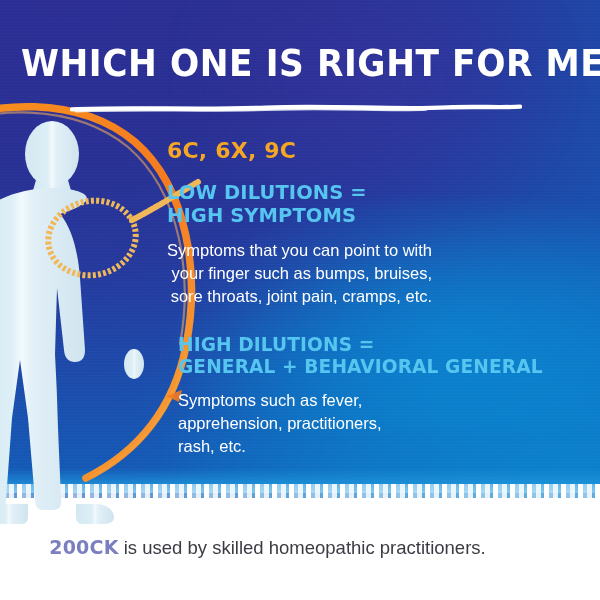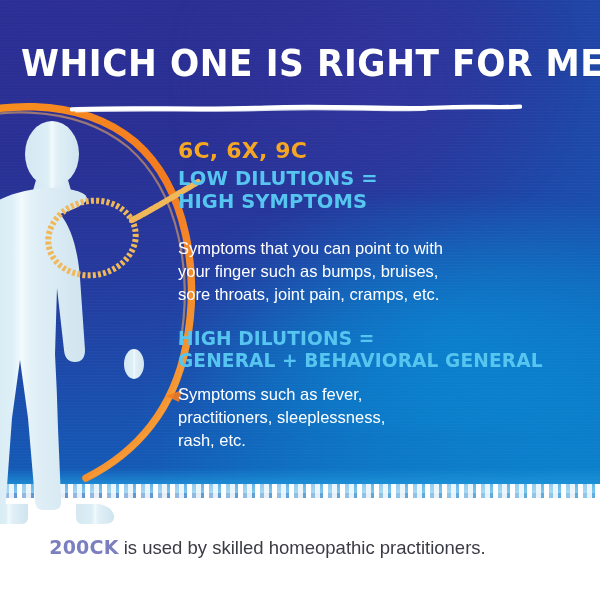--- a/index.html
+++ b/index.html
@@ -126,26 +126,26 @@
 
   .body-txt{
     color:#ffffff;
     font-family:"Liberation Sans",sans-serif;
     font-size:16.5px;
     line-height:1.38;
     font-weight:normal;
     white-space:pre-line;
   }
 
-  .block1{position:absolute;left:178px;top:139px;}
-  .block1 .sub{margin-top:6px;}
-  .block1 .para{margin-top:24px;}
+  .block1{position:absolute;left:167px;top:139px;}
+  .block1 .sub{margin-top:20px;}
+  .block1 .para{margin-top:12px;text-align:right;}
 
   .block2{position:absolute;left:178px;top:314px;}
-  .block2 .sub{margin-top:14px;}
+  .block2 .sub{margin-top:20px;}
   .block2 .para{margin-top:12px;}
 
   
   .footer{
     position:absolute;left:0;top:536px;width:535px;text-align:center;
     font-family:"Liberation Sans",sans-serif;
     font-size:18.5px;
     color:#3b3b44;
     white-space:nowrap;
   }
@@ -261,21 +261,21 @@
 your finger such as bumps, bruises,
 sore throats, joint pain, cramps, etc.</div>
   </div>
 
   <div class="block2">
     <div class="sub">
       <div class="h-cyan wide">HIGH DILUTIONS  =</div>
       <div class="h-cyan wide">GENERAL + BEHAVIORAL GENERAL</div>
     </div>
     <div class="body-txt para">Symptoms such as fever,
-practitioners, sleeplessness,
+apprehension, practitioners,
 rash, etc.</div>
   </div>
 
   <div class="footer">
     <span class="code">200CK</span><span> is used by skilled homeopathic practitioners.</span>
   </div>
 
 </div>
 
 </body></html>

